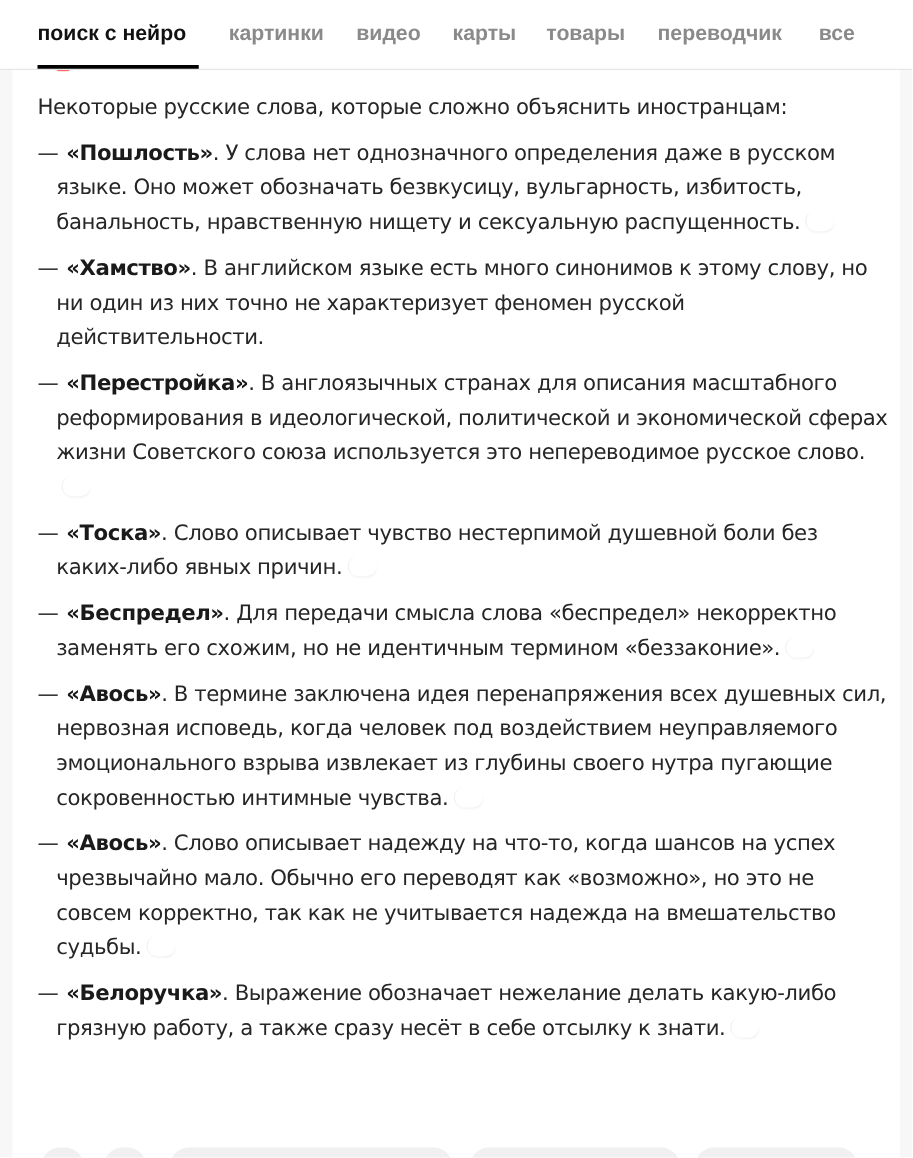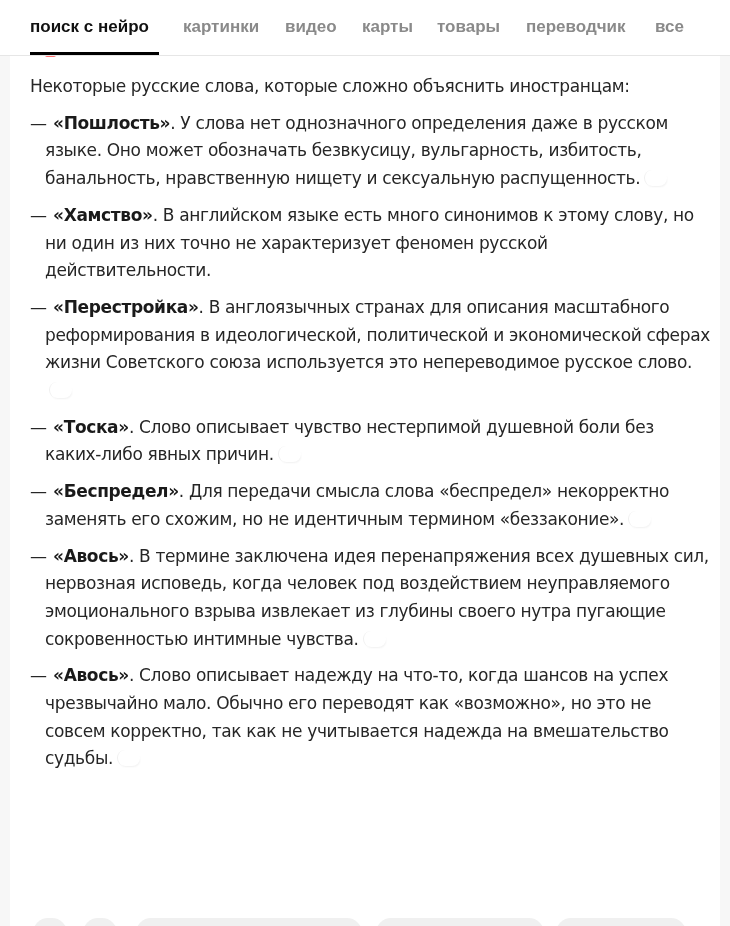--- a/index.html
+++ b/index.html
@@ -89,20 +89,21 @@
   <p class="item"><span class="dash">—</span><b>«Перестройка»</b><span>. В англоязычных странах для описания масштабного реформирования в идеологической, политической и экономической сферах жизни Советского союза используется это непереводимое русское слово.</span><span class="cite"></span></p>
 
   <p class="item"><span class="dash">—</span><b>«Тоска»</b><span>. Слово описывает чувство нестерпимой душевной боли без каких-либо явных причин.</span><span class="cite"></span></p>
 
   <p class="item"><span class="dash">—</span><b>«Беспредел»</b><span>. Для передачи смысла слова «беспредел» некорректно заменять его схожим, но не идентичным термином «беззаконие».</span><span class="cite"></span></p>
 
   <p class="item"><span class="dash">—</span><b>«Авось»</b><span>. В термине заключена идея перенапряжения всех душевных сил, нервозная исповедь, когда человек под воздействием неуправляемого эмоционального взрыва извлекает из глубины своего нутра пугающие сокровенностью интимные чувства.</span><span class="cite"></span></p>
 
   <p class="item"><span class="dash">—</span><b>«Авось»</b><span>. Слово описывает надежду на что-то, когда шансов на успех чрезвычайно мало. Обычно его переводят как «возможно», но это не совсем корректно, так как не учитывается надежда на вмешательство судьбы.</span><span class="cite"></span></p>
 
+  <p class="item"><span class="dash">—</span><b>«Белоручка»</b><span>. Выражение обозначает нежелание делать какую-либо грязную работу, а также сразу несёт в себе отсылку к знати.</span><span class="cite"></span></p>
 </div>
 
 <div class="chips">
   <div class="chip" style="left:0;width:34px"></div>
   <div class="chip" style="left:50px;width:34px"></div>
   <div class="chip" style="left:103px;width:226px"></div>
   <div class="chip" style="left:343px;width:168px"></div>
   <div class="chip" style="left:523px;width:130px"></div>
 </div>
 

